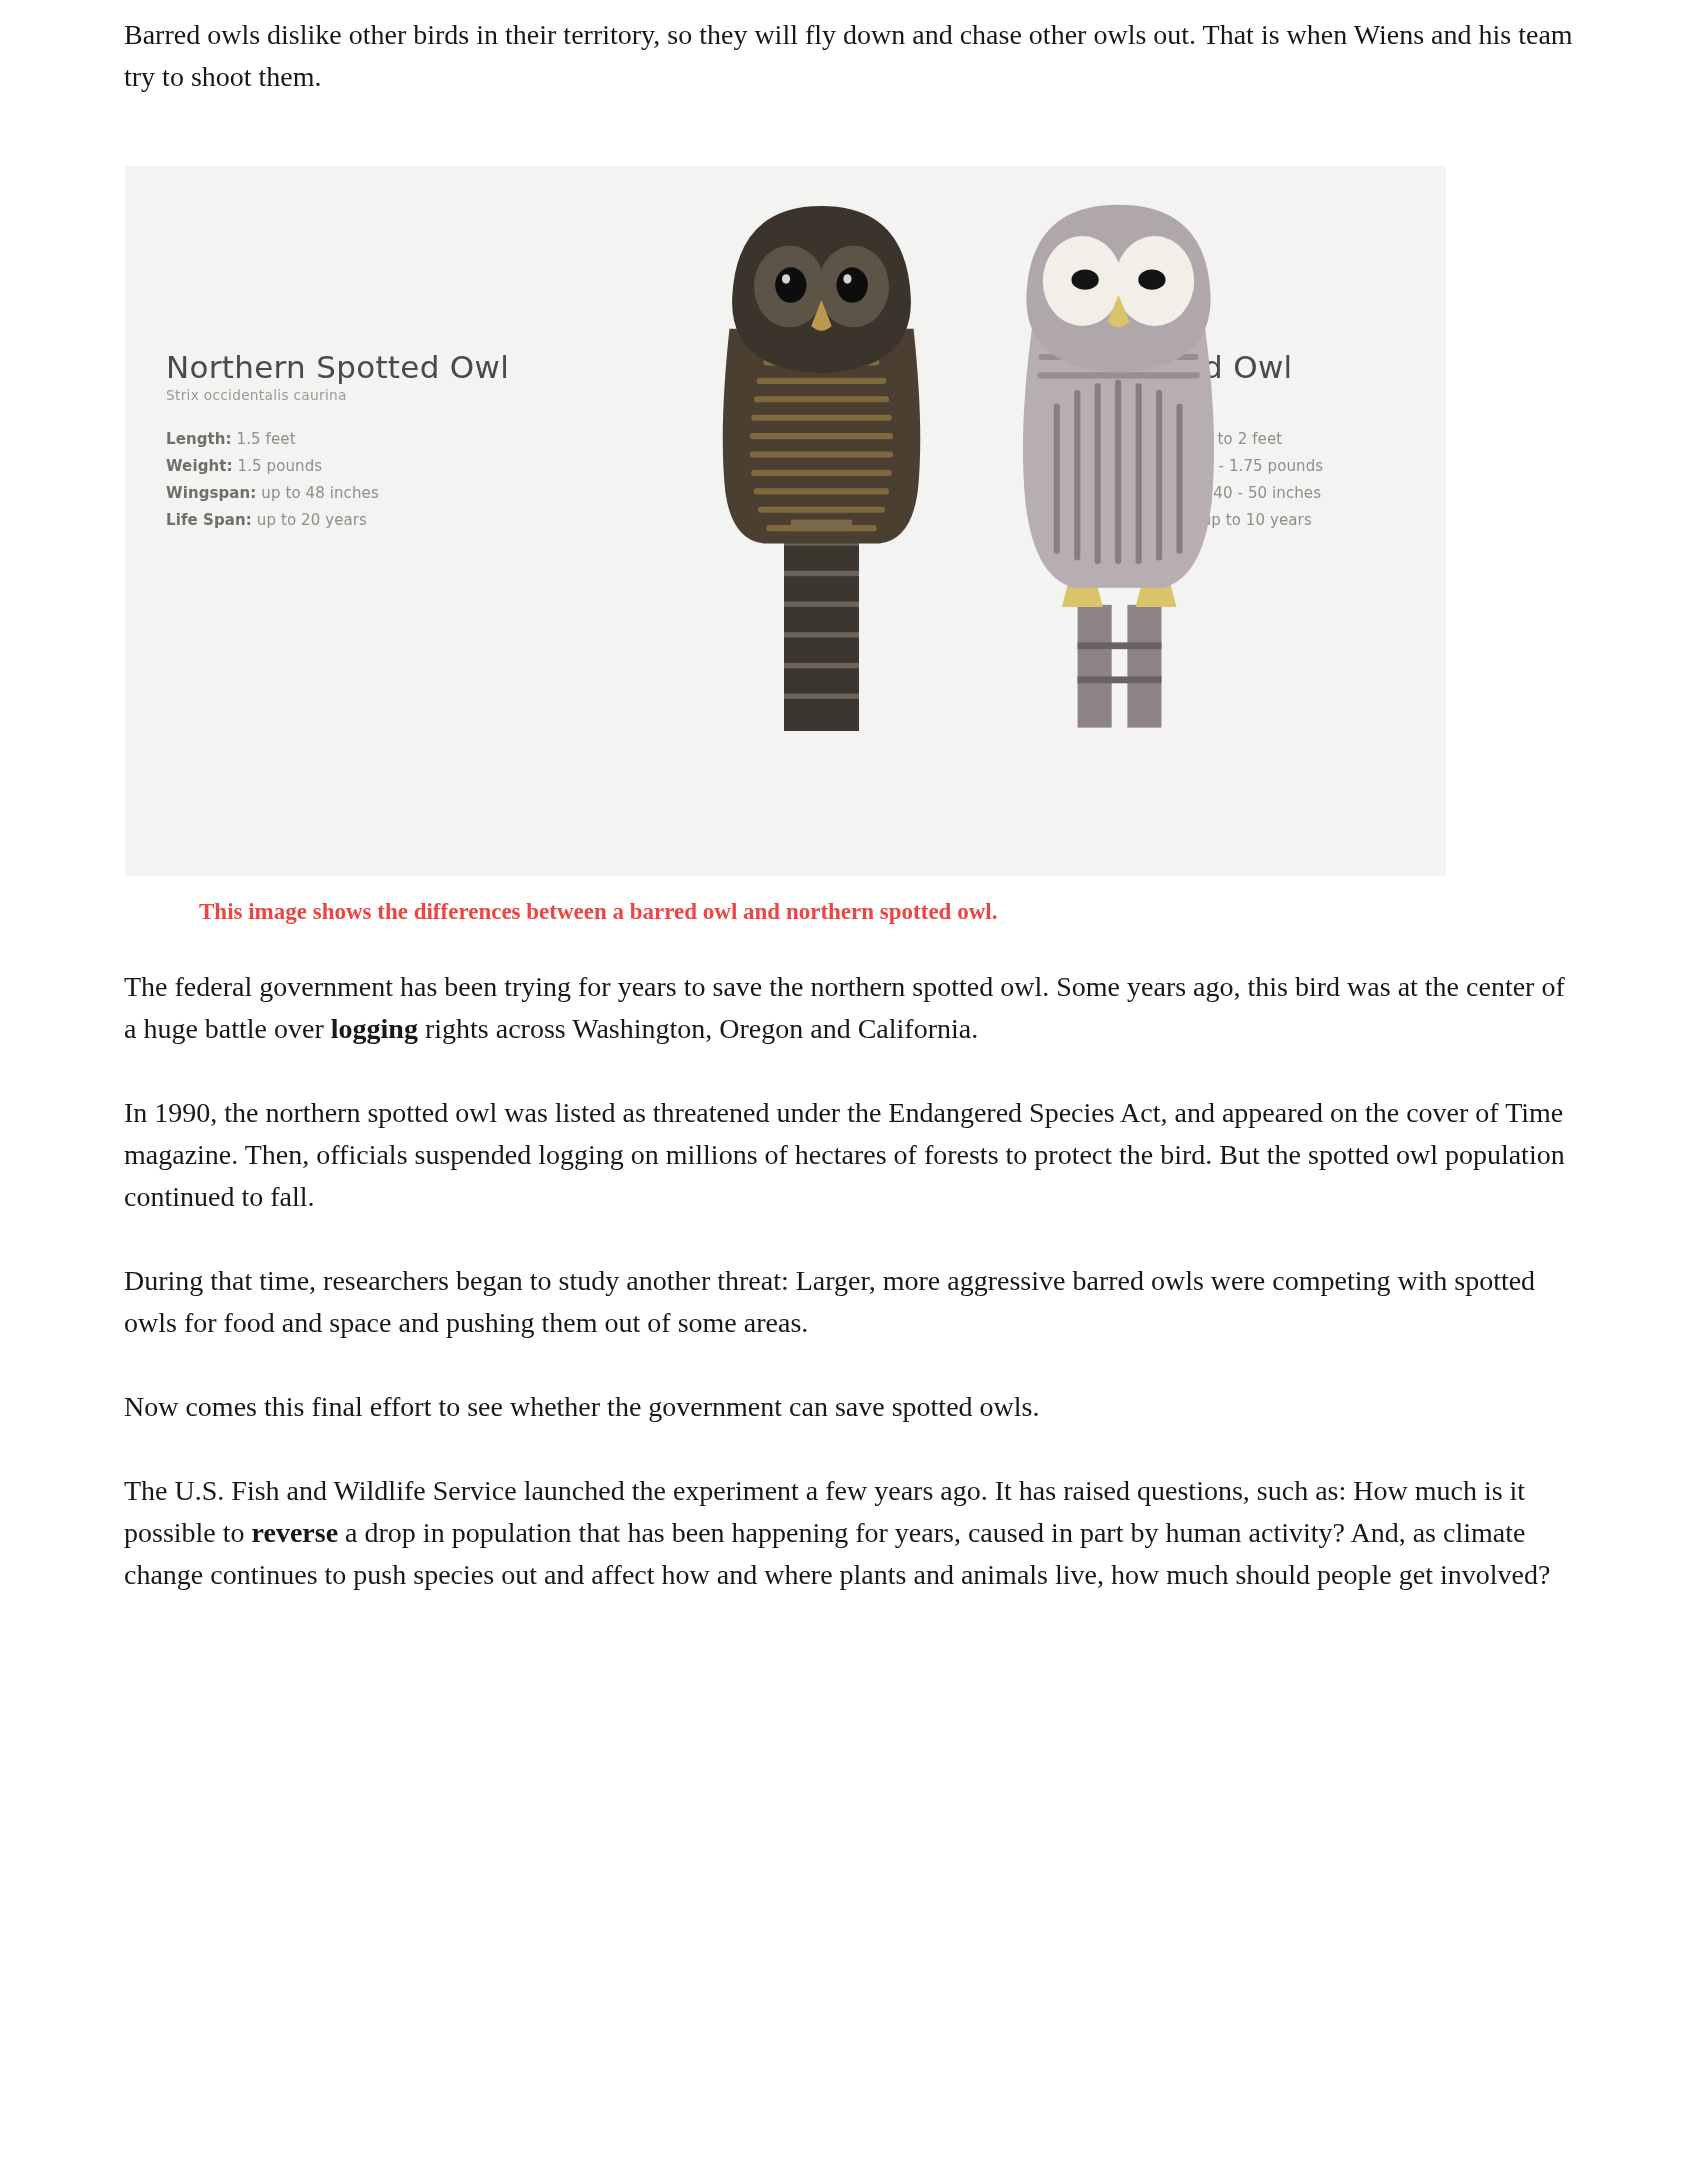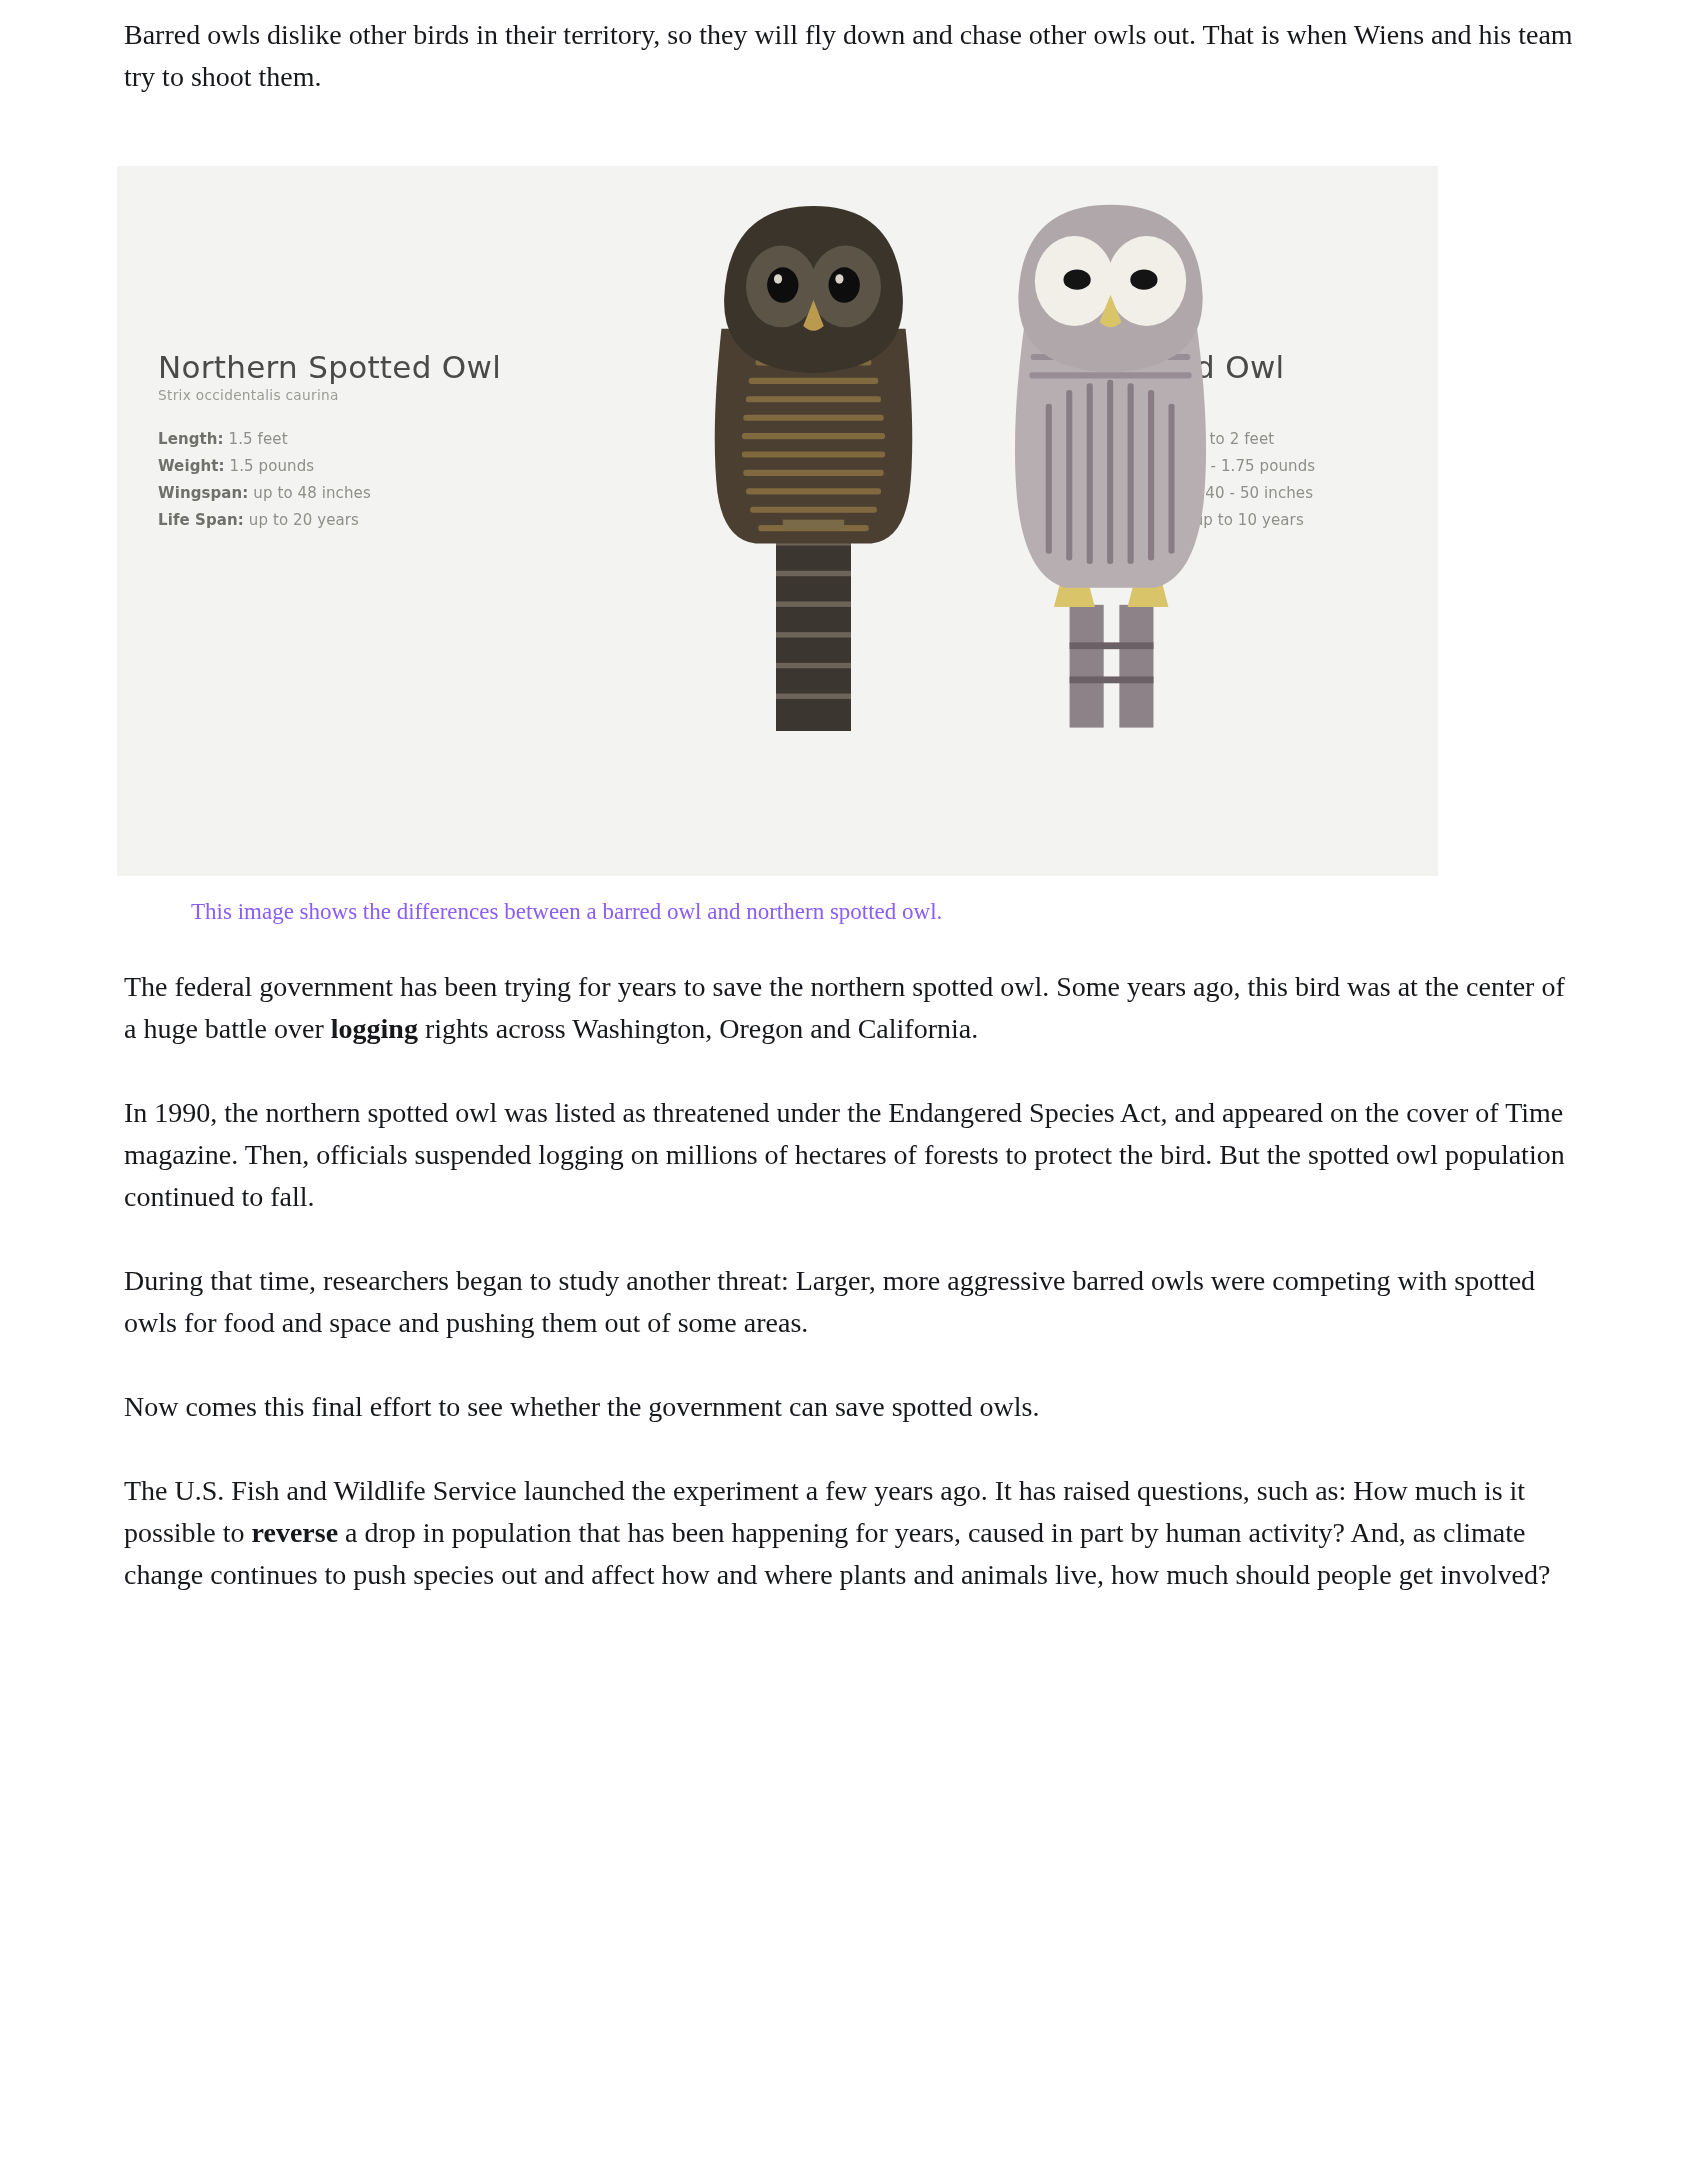--- a/index.html
+++ b/index.html
@@ -30,21 +30,21 @@
     margin-bottom: 0;
   }
   .bold {
     font-weight: bold;
   }
   .italic {
   }
 
   
   .figure {
-    margin: 68px 0 0 8px;
+    margin: 68px 0 0 16px;
     width: 1078px;
   }
   .figure-frame {
     position: relative;
     width: 1321px;
     height: 710px;
     background: #f3f3f1;
     overflow: hidden;
   }
   .spec-block {
@@ -83,23 +83,24 @@
     background: #0c0c0c;
     color: #ffffff;
     font-family: "DejaVu Sans", sans-serif;
     font-weight: bold;
     font-size: 32px;
     letter-spacing: 0.3px;
     padding: 9.6px 18px 12.3px 18px;
   }
   .caption {
     font-size: 23px;
-    color: #8b5cf6;
+    color: #ef4444;
     margin: 23px 0 0 74px;
     font-family: "Liberation Serif", serif;
+    font-weight: bold;
   }
 
   
   .owl-svg { position: absolute; }
   .owl-spotted { left: 584px; top: 33px; }
   .owl-barred  { left: 881px; top: 33px; }
 </style>
 </head>
 <body>
 

